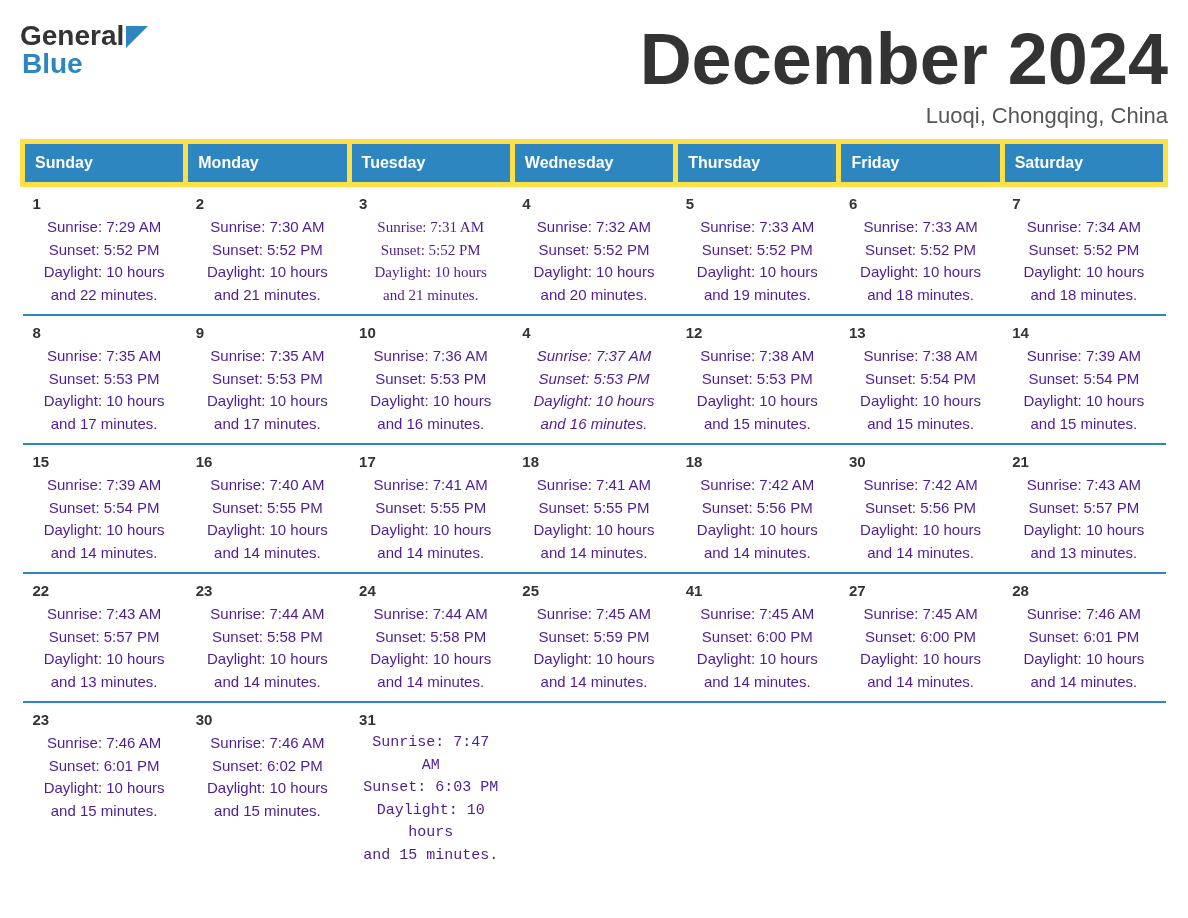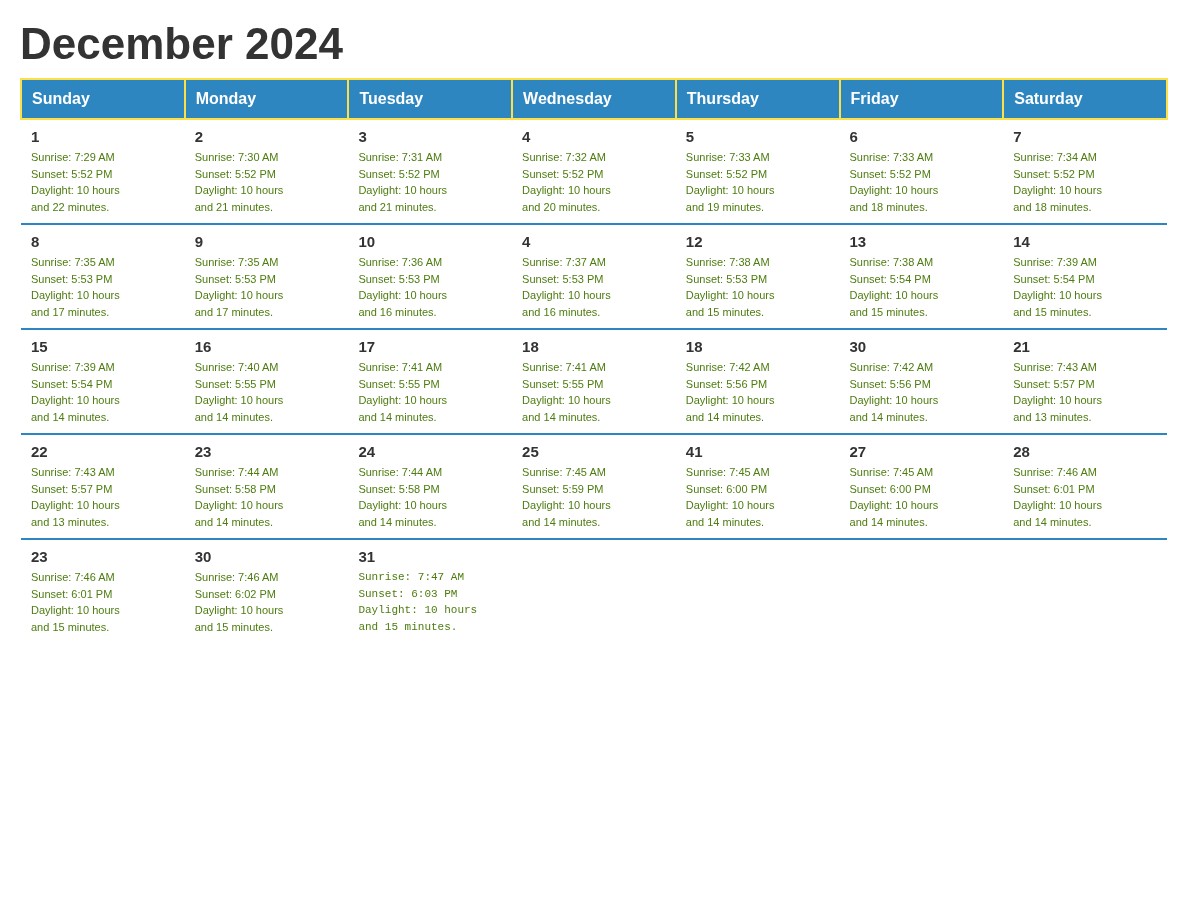--- a/index.html
+++ b/index.html
@@ -33,21 +33,21 @@
     .logo-blue {
       font-size: 28px;
       font-weight: bold;
       color: #2e86c1;
       margin-top: -2px;
     }
     .title-block {
       text-align: right;
     }
     .main-title {
-      font-size: 44px;
+      font-size: 72px;
       font-weight: bold;
       color: #333;
       line-height: 1.1;
     }
     .subtitle {
       font-size: 22px;
       color: #555;
       margin-top: 4px;
     }
     table {
@@ -57,55 +57,68 @@
     }
     thead tr {
       background-color: #2e86c1;
     }
     thead th {
       color: #fff;
       font-size: 16px;
       font-weight: bold;
       padding: 10px 10px;
       text-align: left;
-      border: 2px solid #fde047;
+      border: 5px solid #fde047;
     }
     tbody tr {
       border-bottom: 2px solid #2e86c1;
     }
     tbody td {
       vertical-align: top;
       padding: 8px 10px;
       font-size: 13px;
       color: #222;
       width: 14.28%;
       min-height: 100px;
     }
     .day-number {
       font-size: 15px;
       font-weight: bold;
       color: #333;
       display: block;
       margin-bottom: 4px;
     }
     .day-info {
-      font-size: 11px;
-      color: #4d7c0f;
+      font-size: 15px;
+      color: #4c1d95;
       line-height: 1.5;
+      text-align: center;
     }
     tbody tr:last-child {
       border-bottom: none;
     }
   </style>
 </head>
 <body>
 
 <div class="header">
+  <div class="logo">
+    <div class="logo-text">
+      <span class="logo-general">General</span>
+      <span style="display:inline-block; margin-left:2px; position:relative; top:3px;">
+        <svg width="22" height="22" viewBox="0 0 22 22">
+          <polygon points="0,0 22,0 0,22" fill="#2e86c1"></polygon>
+        </svg>
+      </span>
+    </div>
+    <span class="logo-blue" style="margin-top:-4px; padding-left:2px;">Blue</span>
+  </div>
   <div class="title-block">
     <div class="main-title">December 2024</div>
+    <div class="subtitle">Luoqi, Chongqing, China</div>
   </div>
 </div>
 
 <table>
   <thead>
     <tr>
       <th>Sunday</th>
       <th>Monday</th>
       <th>Tuesday</th>
       <th>Wednesday</th>
@@ -125,21 +138,21 @@
         </td>
         <td>
           <span class="day-number">2</span>
           <div class="day-info" style="white-space: pre-line;">Sunrise: 7:30 AM
 Sunset: 5:52 PM
 Daylight: 10 hours
 and 21 minutes.</div>
         </td>
         <td>
           <span class="day-number">3</span>
-          <div class="day-info" style="white-space: pre-line;">Sunrise: 7:31 AM
+          <div class="day-info" style="white-space: pre-line; font-family: Liberation Serif, serif;">Sunrise: 7:31 AM
 Sunset: 5:52 PM
 Daylight: 10 hours
 and 21 minutes.</div>
         </td>
         <td>
           <span class="day-number">4</span>
           <div class="day-info" style="white-space: pre-line;">Sunrise: 7:32 AM
 Sunset: 5:52 PM
 Daylight: 10 hours
 and 20 minutes.</div>
@@ -183,21 +196,21 @@
         </td>
         <td>
           <span class="day-number">10</span>
           <div class="day-info" style="white-space: pre-line;">Sunrise: 7:36 AM
 Sunset: 5:53 PM
 Daylight: 10 hours
 and 16 minutes.</div>
         </td>
         <td>
           <span class="day-number">4</span>
-          <div class="day-info" style="white-space: pre-line;">Sunrise: 7:37 AM
+          <div class="day-info" style="white-space: pre-line; font-style: italic;">Sunrise: 7:37 AM
 Sunset: 5:53 PM
 Daylight: 10 hours
 and 16 minutes.</div>
         </td>
         <td>
           <span class="day-number">12</span>
           <div class="day-info" style="white-space: pre-line;">Sunrise: 7:38 AM
 Sunset: 5:53 PM
 Daylight: 10 hours
 and 15 minutes.</div>

